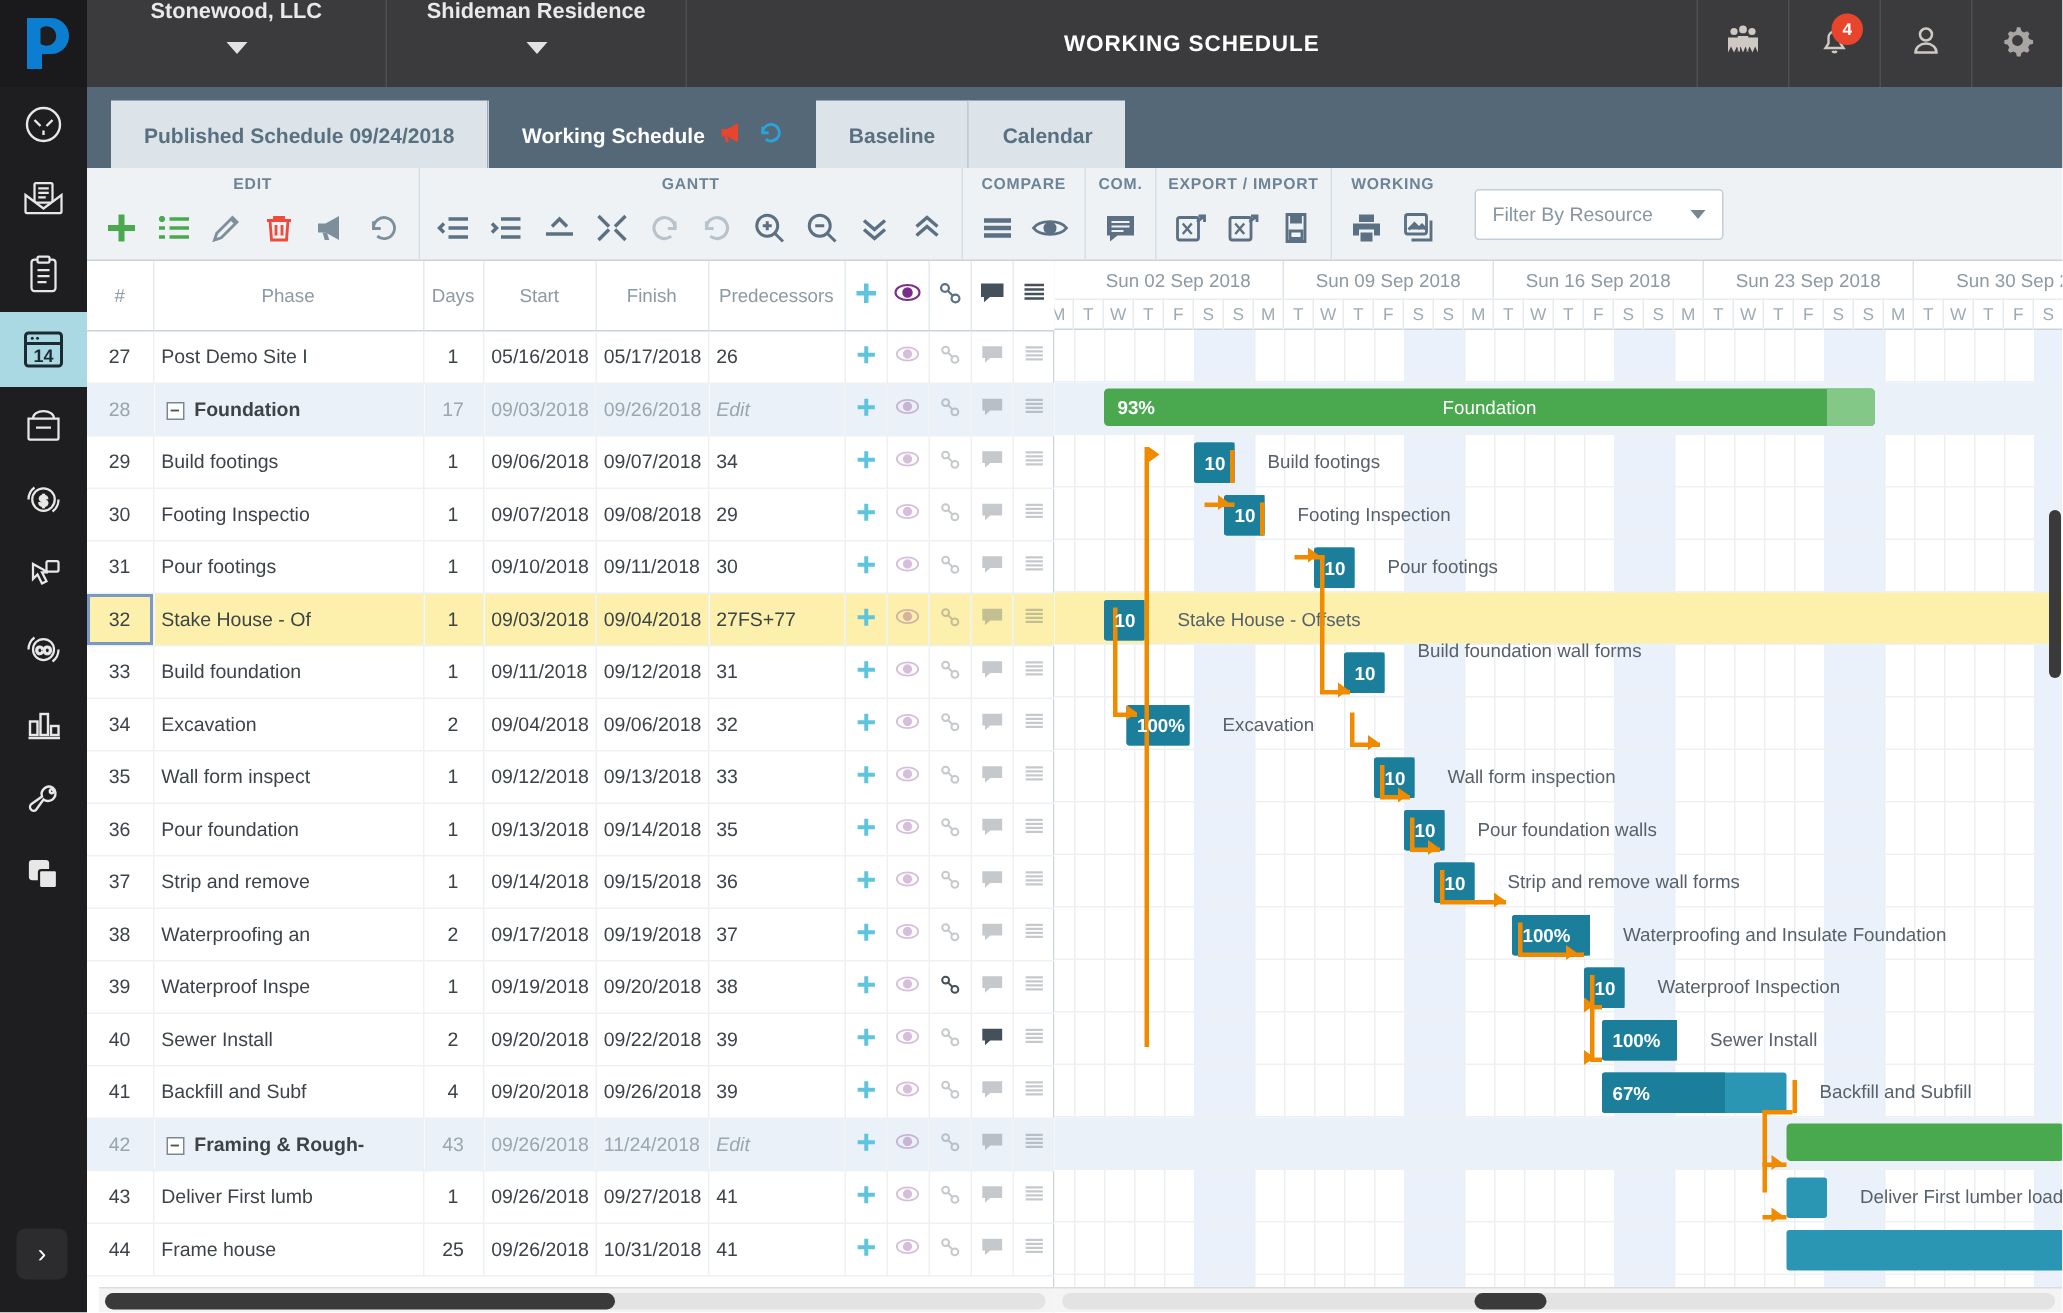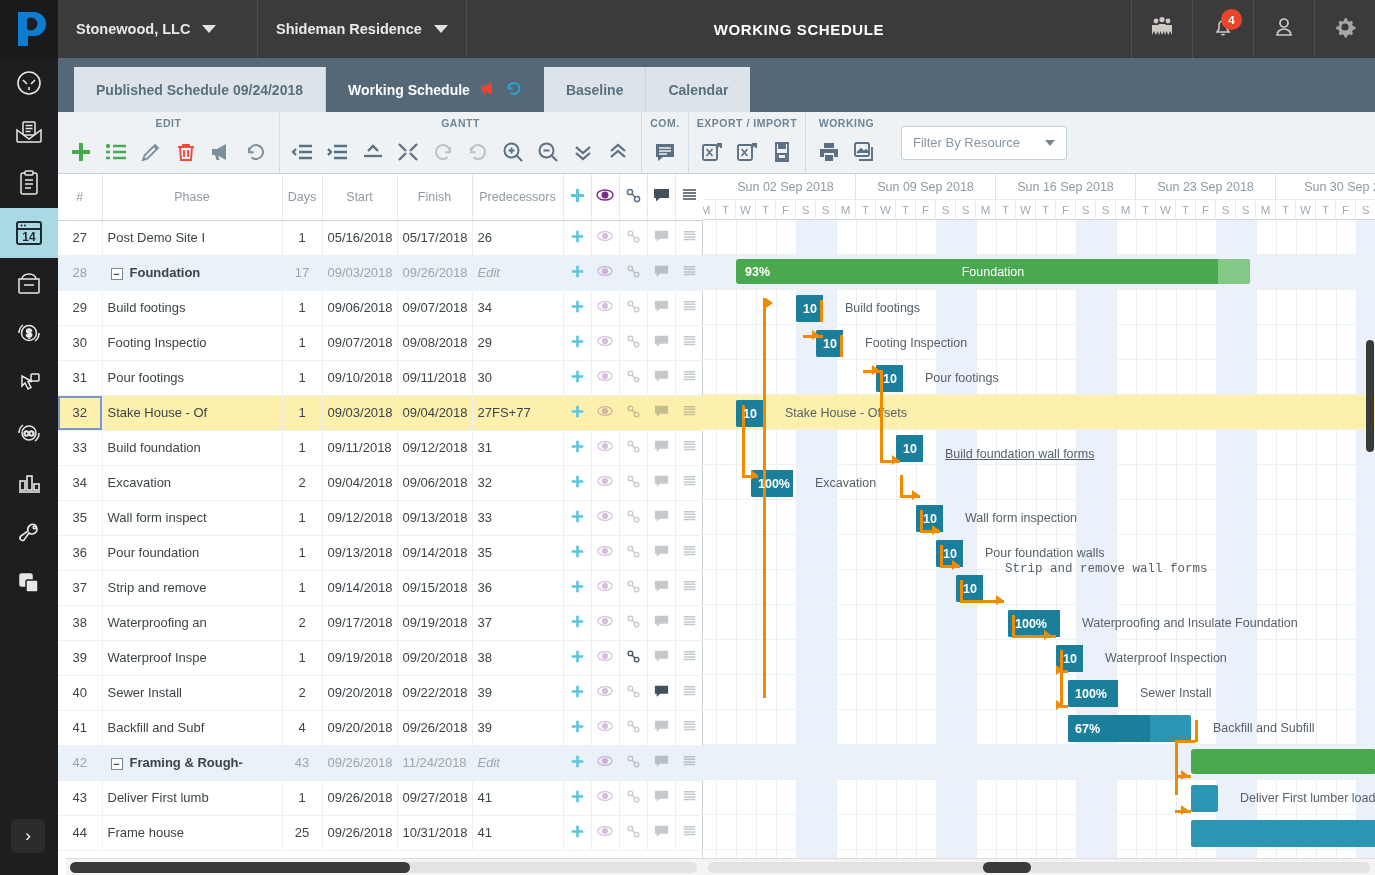--- a/index.html
+++ b/index.html
@@ -34,20 +34,21 @@
 
   
   #topbar {
     position: absolute; left: 58px; top: 0; width: 1317px; height: 58px;
     background: #3b3b3d; display: flex; align-items: stretch; z-index: 20;
   }
   .org-sel {
     display: flex; align-items: center; gap: 12px;
     padding: 0 18px; border-right: 1px solid #4e4e50; cursor: pointer;
     min-width: 200px;
+    flex-direction: column;
   }
   .org-sel .lbl { color: #e9e9ea; font-size: 14.5px; font-weight: bold; white-space: nowrap; }
   .caret { width: 0; height: 0; border-left: 7px solid transparent; border-right: 7px solid transparent;
            border-top: 8px solid #e2e2e3; }
   #topbar .title {
     flex: 1; display: flex; align-items: center; justify-content: center;
     color: #fff; font-size: 15px; font-weight: bold; letter-spacing: .6px;
   }
   .hdr-icons { display: flex; }
   .hdr-icon {
@@ -485,20 +486,36 @@
           </svg>
         </div>
         <div class="tbtn">
           <svg width="26" height="26" viewBox="0 0 26 26" fill="none" stroke="#5c7083" stroke-width="2.3">
             <path d="M6 18 l7-6 7 6M6 12 l7-6 7 6"></path>
           </svg>
         </div>
       </div>
     </div>
 
+    <div class="tgroup">
+      <div class="ghead">COMPARE</div>
+      <div class="gbody">
+        <div class="tbtn">
+          <svg width="26" height="26" viewBox="0 0 26 26" stroke="#5c7083" stroke-width="3" fill="none">
+            <path d="M4 8h18M4 13h18M4 18h18"></path>
+          </svg>
+        </div>
+        <div class="tbtn">
+          <svg width="26" height="26" viewBox="0 0 26 26" fill="none" stroke="#5c7083" stroke-width="1.9">
+            <path d="M2 13 a12 7 0 0 1 22 0 a12 7 0 0 1 -22 0z"></path>
+              <circle cx="13" cy="13" r="3.4" fill="#5c7083"></circle>
+          </svg>
+        </div>
+      </div>
+    </div>
 
     <div class="tgroup">
       <div class="ghead">COM.</div>
       <div class="gbody">
         <div class="tbtn">
           <svg width="26" height="26" viewBox="0 0 26 26" fill="#5c7083">
             <path d="M4 5 h18 v13 h-11 l-5 4 v-4 h-2 z"></path>
             <path d="M7 9h12M7 12h12M7 15h8" stroke="#eef2f5" stroke-width="1.4"></path>
           </svg>
         </div>
@@ -1281,41 +1298,41 @@
           <div class="barlabel" style="left: 222px; top: 151px;">Pour footings</div>
           <div class="bar task" style="left: 33px; top: 180px; width: 27px;">
             <div class="prog" style="width:100%"></div>
             <div class="pct">10</div>
           </div>
           <div class="barlabel" style="left: 82px; top: 186px;">Stake House - Offsets</div>
           <div class="bar task" style="left: 193px; top: 215px; width: 27px;">
             <div class="prog" style="width:100%"></div>
             <div class="pct">10</div>
           </div>
-          <div class="barlabel" style="left: 242px; top: 227px; text-decoration: underline;">Build foundation wall forms</div>
+          <div class="barlabel" style="left: 242px; top: 207px;">Build foundation wall forms</div>
           <div class="bar task" style="left: 48px; top: 250px; width: 42px;">
             <div class="prog" style="width:100%"></div>
             <div class="pct">100%</div>
           </div>
           <div class="barlabel" style="left: 112px; top: 256px;">Excavation</div>
           <div class="bar task" style="left: 213px; top: 285px; width: 27px;">
             <div class="prog" style="width:100%"></div>
             <div class="pct">10</div>
           </div>
           <div class="barlabel" style="left: 262px; top: 291px;">Wall form inspection</div>
           <div class="bar task" style="left: 233px; top: 320px; width: 27px;">
             <div class="prog" style="width:100%"></div>
             <div class="pct">10</div>
           </div>
           <div class="barlabel" style="left: 282px; top: 326px;">Pour foundation walls</div>
           <div class="bar task" style="left: 253px; top: 355px; width: 27px;">
             <div class="prog" style="width:100%"></div>
             <div class="pct">10</div>
           </div>
-          <div class="barlabel" style="left: 302px; top: 342px; font-family: Liberation Mono, monospace;">Strip and remove wall forms</div>
+          <div class="barlabel" style="left: 302px; top: 361px;">Strip and remove wall forms</div>
           <div class="bar task" style="left: 305px; top: 390px; width: 52px;">
             <div class="prog" style="width:100%"></div>
             <div class="pct">100%</div>
           </div>
           <div class="barlabel" style="left: 379px; top: 396px;">Waterproofing and Insulate Foundation</div>
           <div class="bar task" style="left: 353px; top: 425px; width: 27px;">
             <div class="prog" style="width:100%"></div>
             <div class="pct">10</div>
           </div>
           <div class="barlabel" style="left: 402px; top: 431px;">Waterproof Inspection</div>

